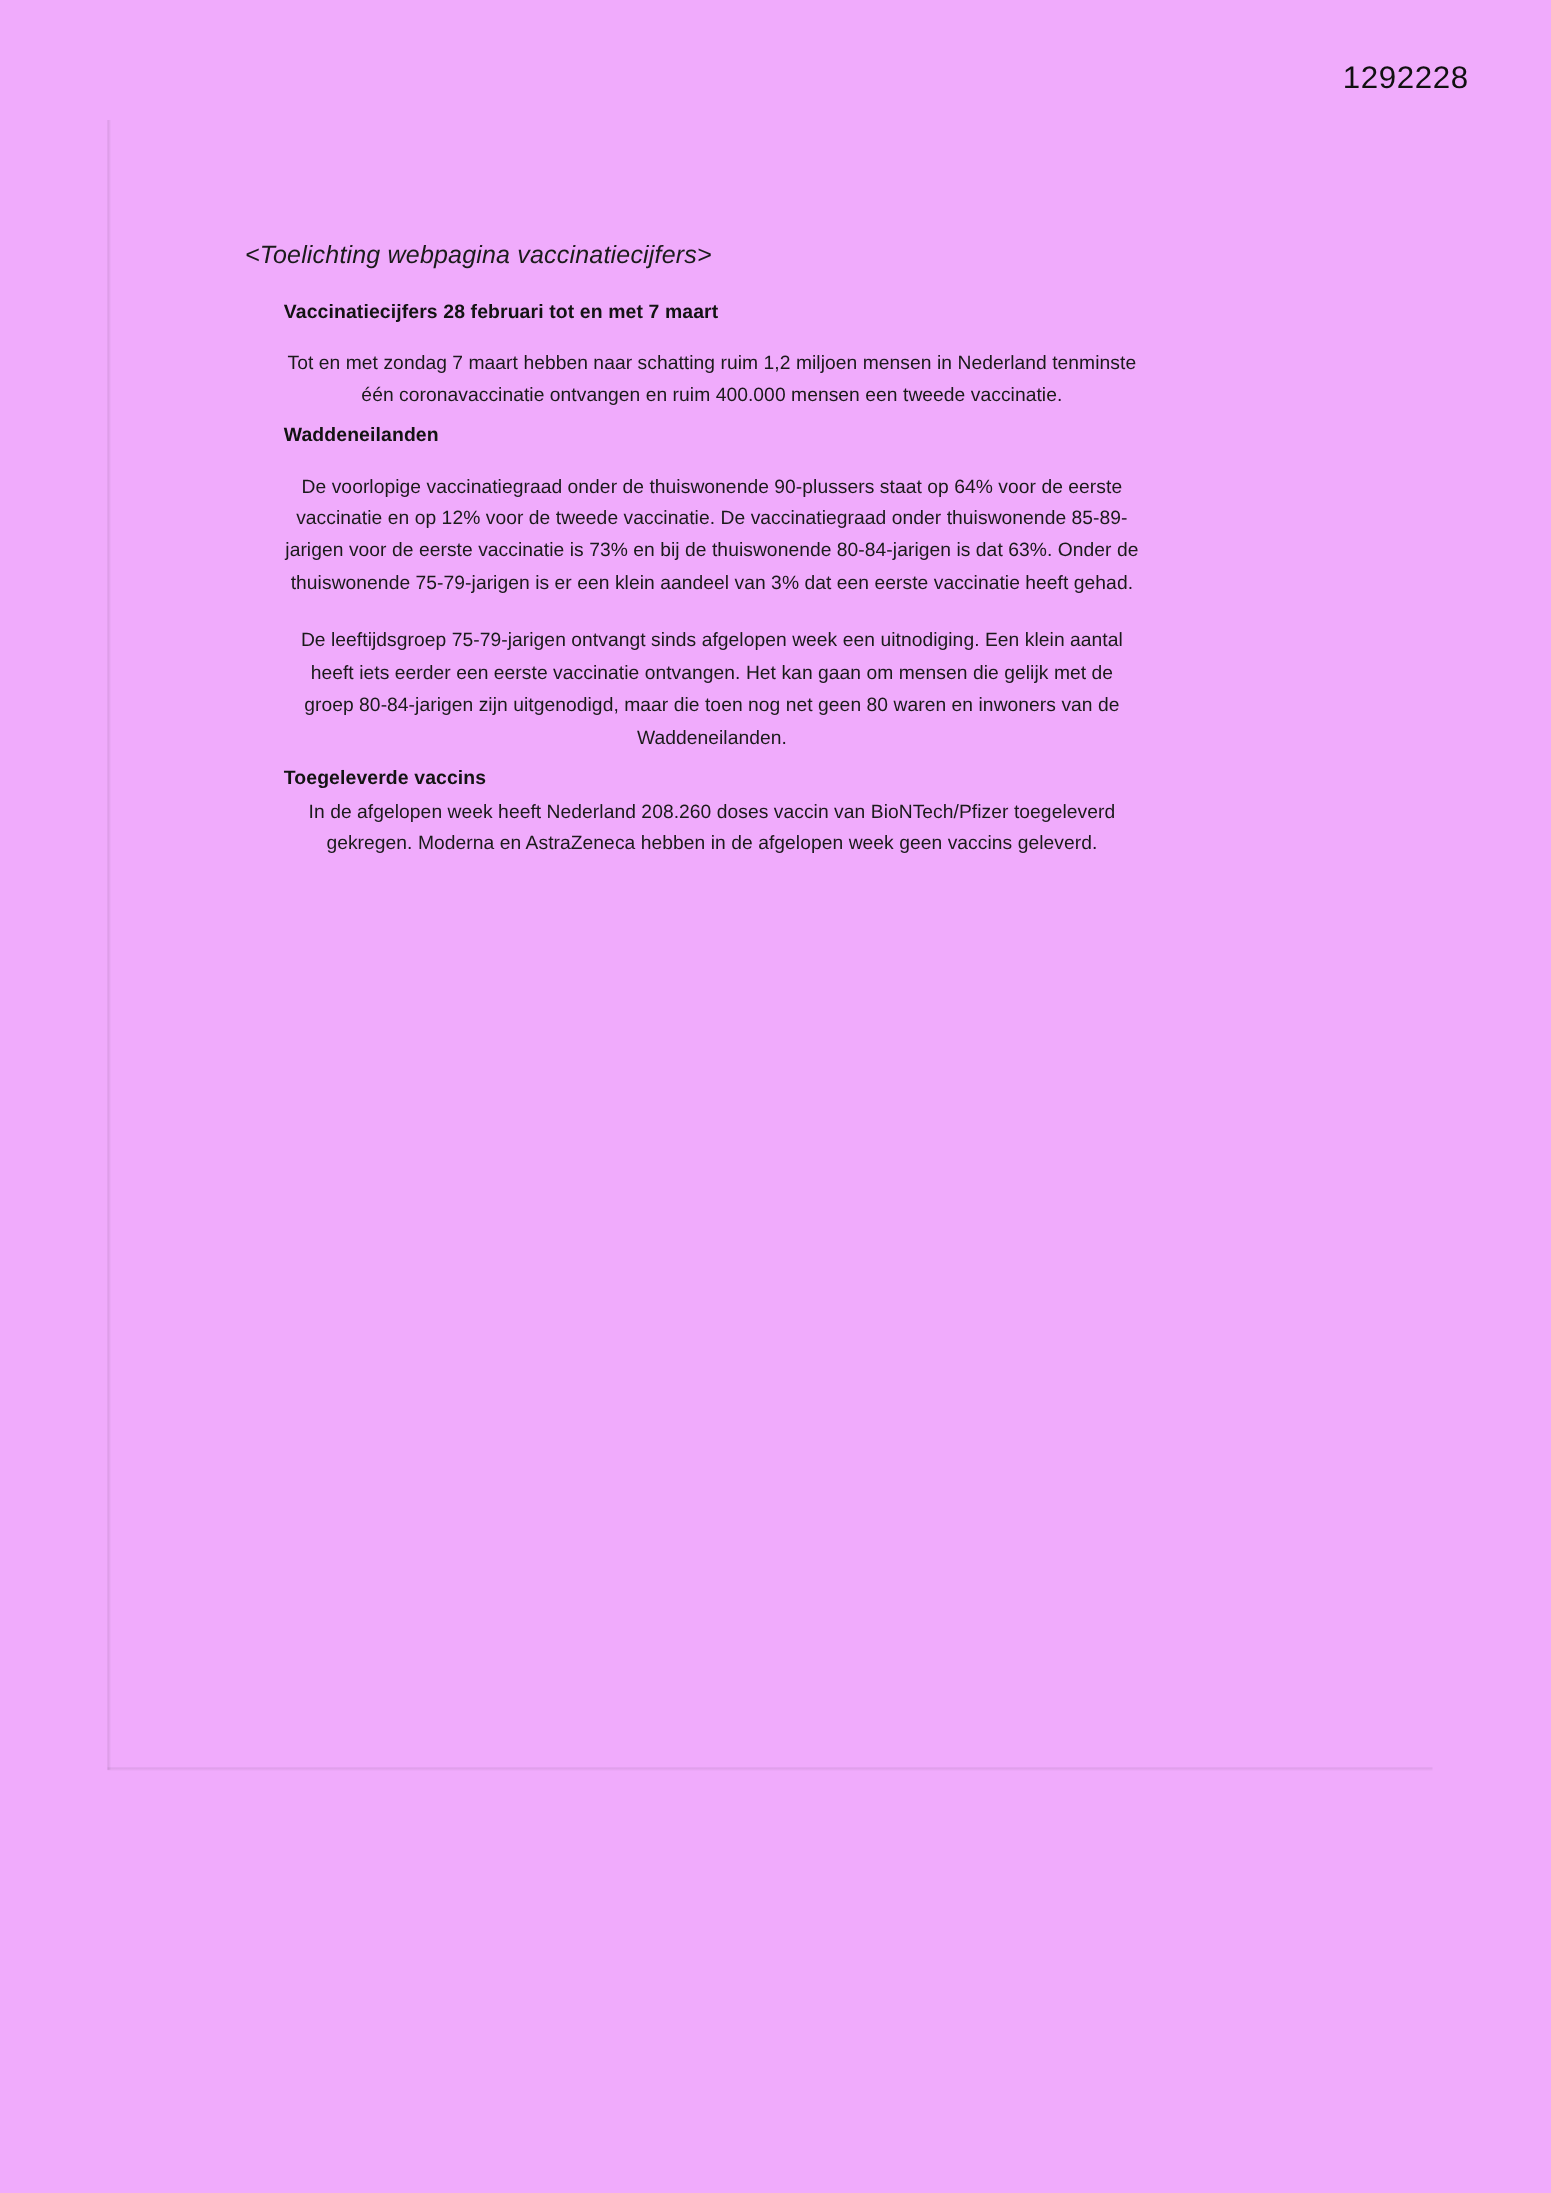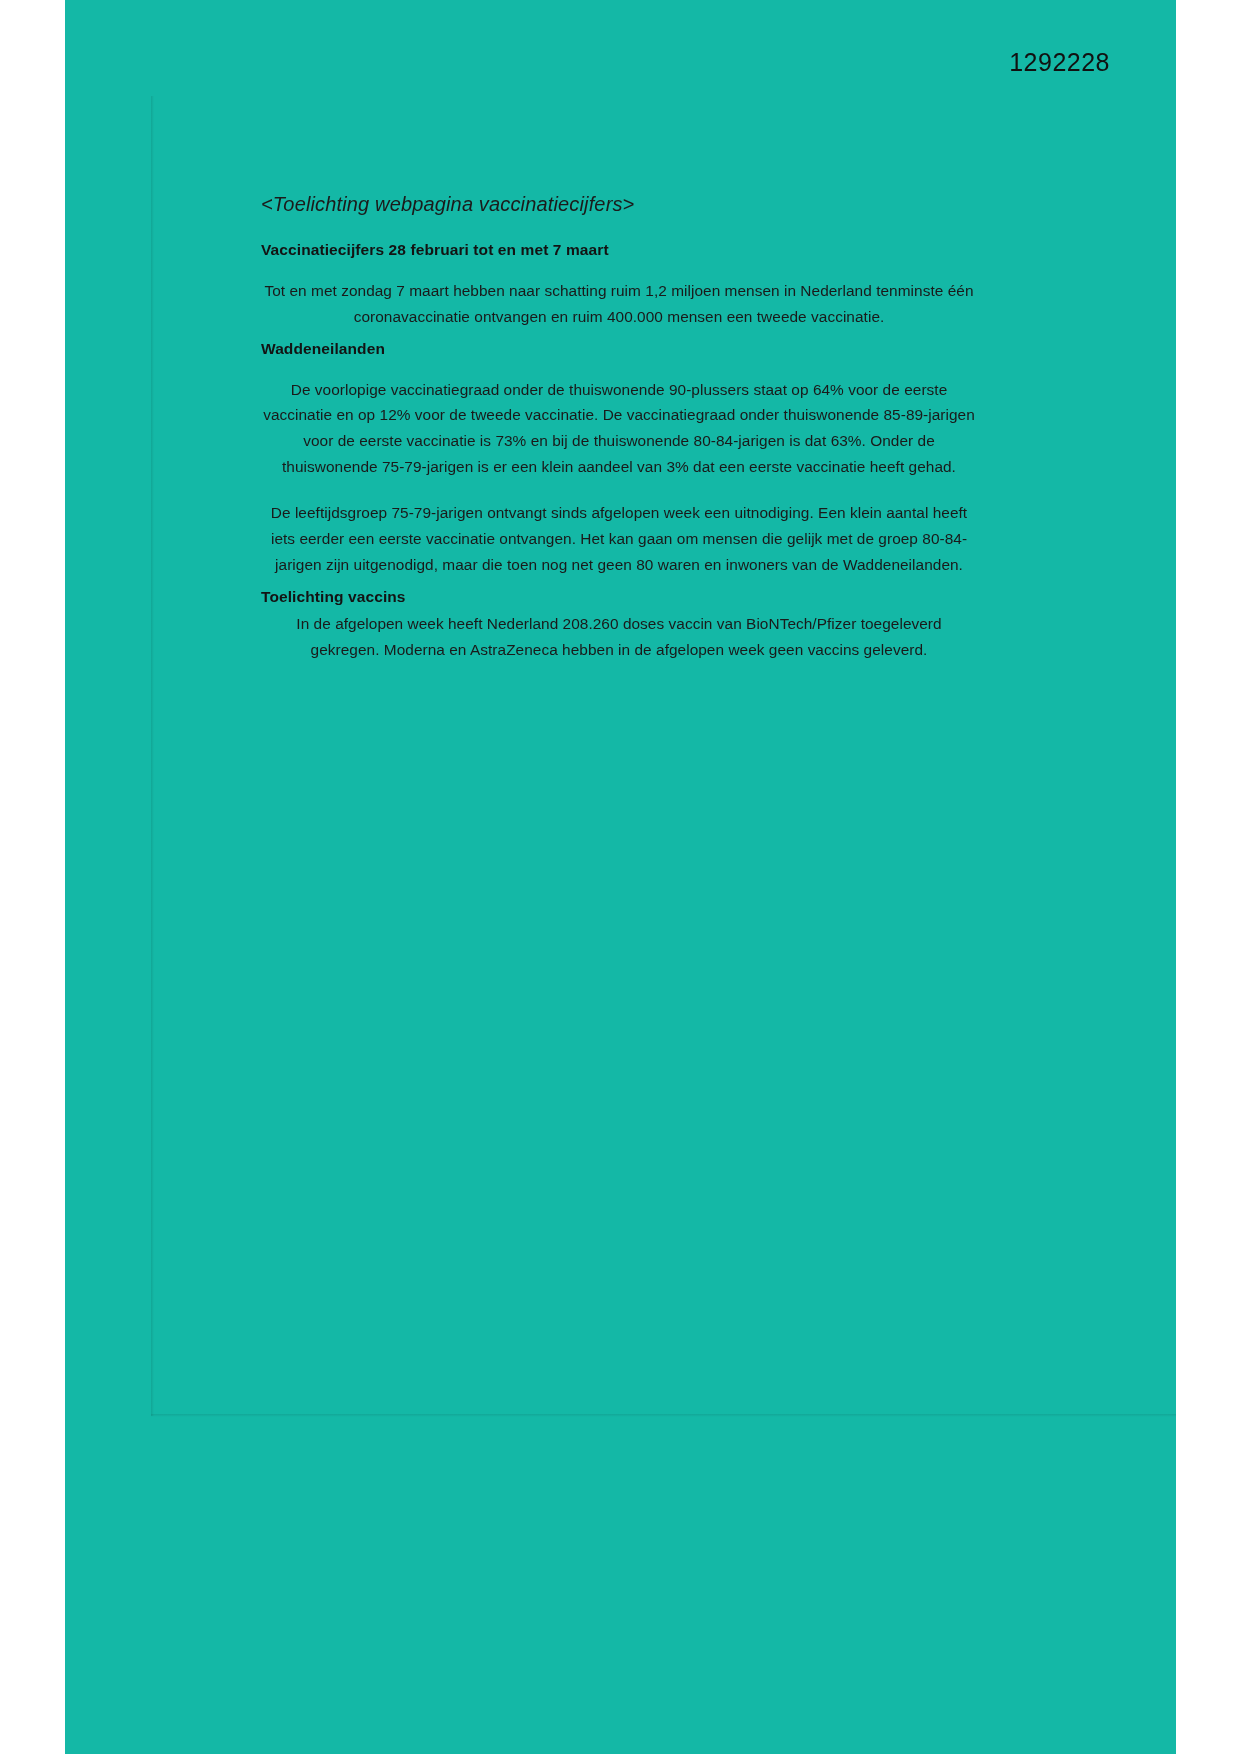--- a/index.html
+++ b/index.html
@@ -6,24 +6,24 @@
     margin: 0;
     padding: 0;
     background: #ffffff;
   }
   body {
     font-family: "Liberation Sans", sans-serif;
     -webkit-font-smoothing: antialiased;
   }
   .page {
     position: relative;
-    width: 1111px;
+    width: 1241px;
     height: 1754px;
     margin: 0 auto;
-    background: #14b8a6;
+    background: #f0abfc;
     overflow: hidden;
   }
   
   .scan-edge-left {
     position: absolute;
     top: 96px;
     left: 86px;
     width: 3px;
     height: 1320px;
     background: linear-gradient(to right, rgba(0,0,0,0.10), rgba(0,0,0,0));
@@ -83,20 +83,21 @@
     line-height: 1.68;
     margin: 0 0 20px 0;
     letter-spacing: 0.05px;
     text-align: center;
   }
   p.body-text:last-child {
     margin-bottom: 0;
   }
   .block {
     margin-bottom: 9px;
+    margin-left: 31px;
   }
 </style>
 </head>
 <body>
 
 <div class="page">
 
   <div class="scan-edge-left"></div>
   <div class="scan-edge-bottom"></div>
 
@@ -111,18 +112,18 @@
       <p class="body-text">Tot en met zondag 7 maart hebben naar schatting ruim 1,2 miljoen mensen in Nederland tenminste één coronavaccinatie ontvangen en ruim 400.000 mensen een tweede vaccinatie.</p>
     </div>
 
     <div class="block">
       <h2 class="section-heading">Waddeneilanden</h2>
       <p class="body-text">De voorlopige vaccinatiegraad onder de thuiswonende 90-plussers staat op 64% voor de eerste vaccinatie en op 12% voor de tweede vaccinatie. De vaccinatiegraad onder thuiswonende 85-89-jarigen voor de eerste vaccinatie is 73% en bij de thuiswonende 80-84-jarigen is dat 63%. Onder de thuiswonende 75-79-jarigen is er een klein aandeel van 3% dat een eerste vaccinatie heeft gehad.</p>
       <p class="body-text">De leeftijdsgroep 75-79-jarigen ontvangt sinds afgelopen week een uitnodiging. Een klein aantal heeft iets eerder een eerste vaccinatie ontvangen. Het kan gaan om mensen die gelijk met de groep 80-84-jarigen zijn uitgenodigd, maar die toen nog net geen 80 waren en inwoners van de Waddeneilanden.</p>
     </div>
 
     <div class="block">
-      <h2 class="section-heading tight">Toelichting vaccins</h2>
+      <h2 class="section-heading tight">Toegeleverde vaccins</h2>
       <p class="body-text">In de afgelopen week heeft Nederland 208.260 doses vaccin van BioNTech/Pfizer toegeleverd gekregen. Moderna en AstraZeneca hebben in de afgelopen week geen vaccins geleverd.</p>
     </div>
 
   </div>
 </div>
 
 </body></html>

